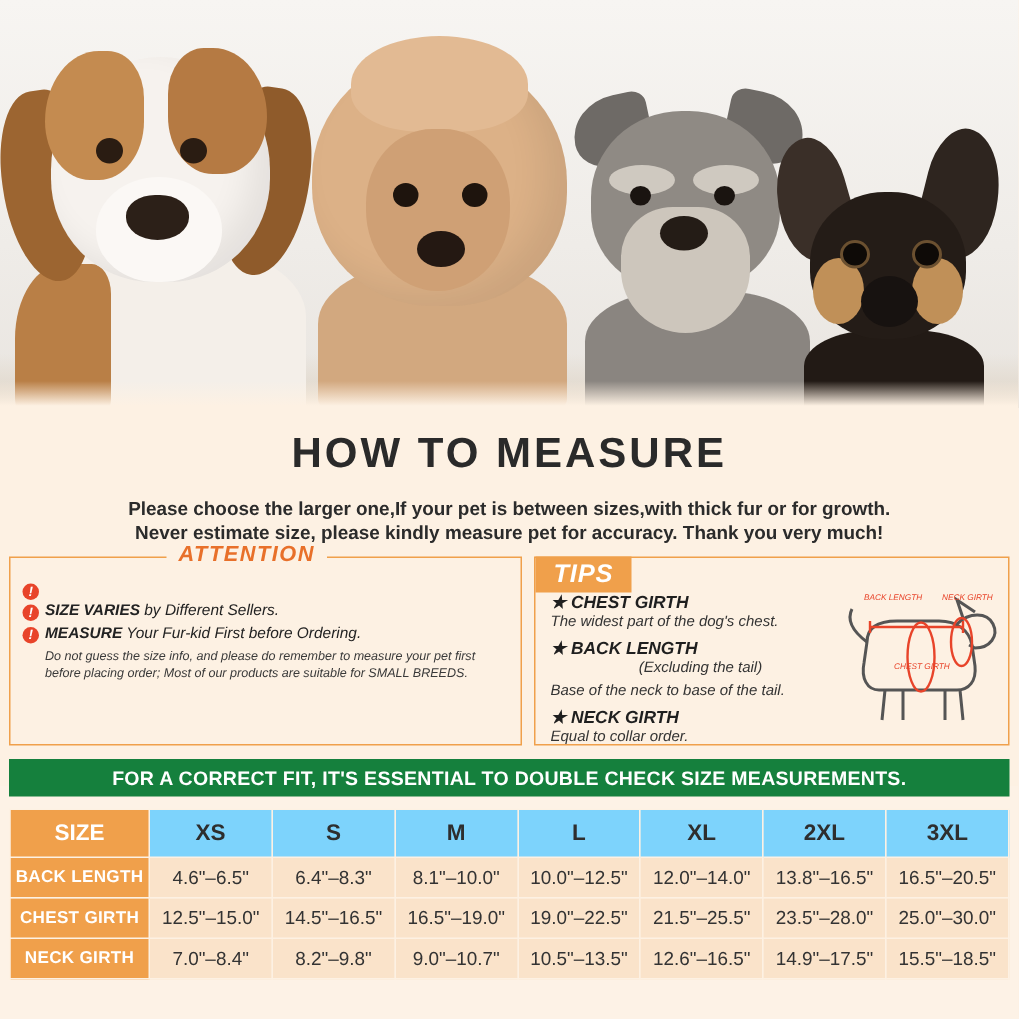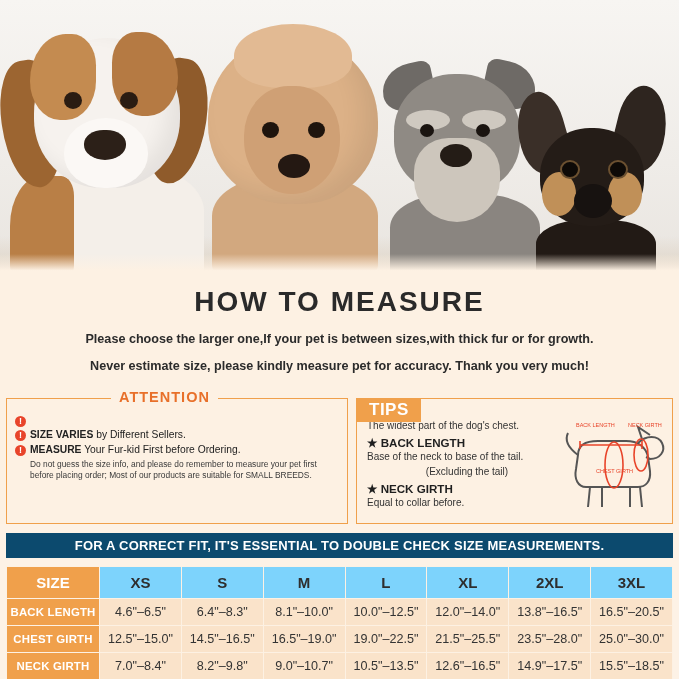--- a/index.html
+++ b/index.html
@@ -176,29 +176,30 @@
     font-size: 12.6px;
     font-weight: bold;
     color: #2b2b2b;
     margin-top: 14px;
   }
   .subline2 {
     text-align: center;
     font-size: 12.6px;
     font-weight: bold;
     color: #2b2b2b;
-    margin-top: 13px;
+    margin-top: 2px;
   }
 
   
   .panels {
     display: flex;
     gap: 8px;
-    margin: 25px 6px 0 6px;
+    margin: 9px 6px 0 6px;
     height: 126px;
+    font-style: italic;
   }
   .panel {
     border: 1.5px solid #f0a04b;
     position: relative;
     background: #fdf1e3;
   }
   .panel-attention { flex: 0 0 340px; }
   .panel-tips { flex: 1; }
   .panel-header {
     position: absolute;
@@ -237,21 +238,21 @@
   .tip-title { font-size: 11.6px; font-weight: bold; color: #1f1f1f; margin-top: 2px; }
   .tip-title .star { color: #1f1f1f; }
   .tip-desc { font-size: 10px; color: #333; margin: 1px 0 3px 0; line-height: 1.25; }
   .tip-desc.center { text-align: center; }
   .tips-right { position: relative; flex: 1; height: 96px; }
   .tips-right svg { position: absolute; right: 4px; top: -4px; }
 
   
   .banner {
     margin: 9px 6px 0 6px;
-    background: #0c4a6e;
+    background: #15803d;
     color: #ffffff;
     text-align: center;
     font-weight: bold;
     font-size: 13px;
     padding: 5px 12px;
     letter-spacing: 0.2px;
   }
 
   
   table.size {
@@ -376,34 +377,38 @@
         <div class="att-sub">Do not guess the size info, and please do remember to measure your pet first before placing order; Most of our products are suitable for SMALL BREEDS.</div>
 
       </div>
     </div>
 
     <div class="panel panel-tips">
       <div class="panel-header">TIPS</div>
       <div class="tips-body">
         <div class="tips-left">
 
+          <div class="tip-title">
+            <span class="star">★</span>
+            <span>CHEST GIRTH</span>
+          </div>
           <div class="tip-desc">The widest part of the dog's chest.</div>
 
           <div class="tip-title">
             <span class="star">★</span>
             <span>BACK LENGTH</span>
           </div>
+          <div class="tip-desc center">(Excluding the tail)</div>
           <div class="tip-desc">Base of the neck to base of the tail.</div>
-          <div class="tip-desc center">(Excluding the tail)</div>
 
           <div class="tip-title">
             <span class="star">★</span>
             <span>NECK GIRTH</span>
           </div>
-          <div class="tip-desc">Equal to collar before.</div>
+          <div class="tip-desc">Equal to collar order.</div>
 
         </div>
 
         <div class="tips-right">
           <svg width="126" height="100" viewBox="0 0 126 100">
 
             <path d="M36 40 C36 30, 44 26, 56 26 L84 26 C96 26, 104 32, 106 42 L108 56 C109 66, 104 72, 96 72 L44 72 C36 72, 32 64, 34 54 Z" fill="none" stroke="#555" stroke-width="2"></path>
 
             <path d="M96 28 C104 20, 116 20, 120 28 C124 36, 118 44, 108 44 L104 42" fill="none" stroke="#555" stroke-width="2"></path>
 

